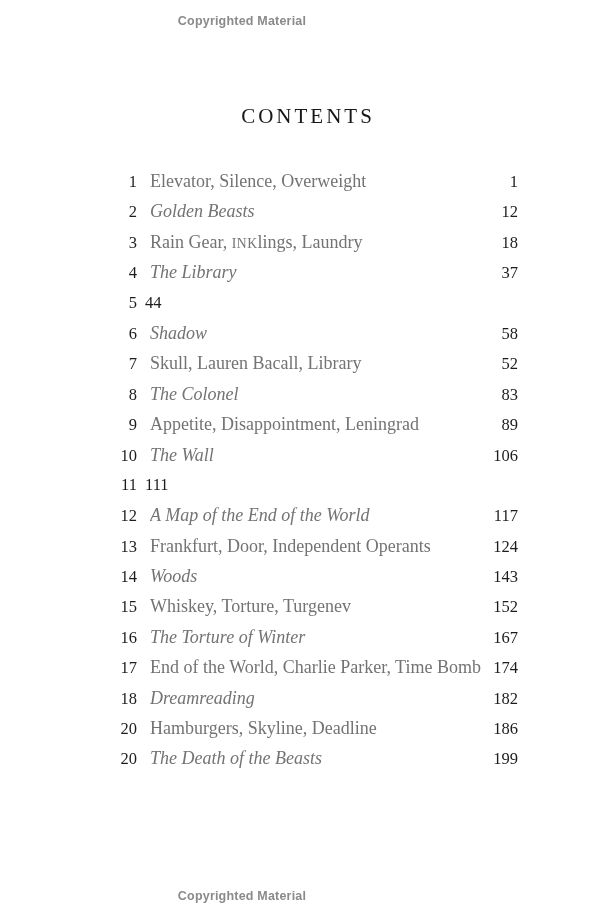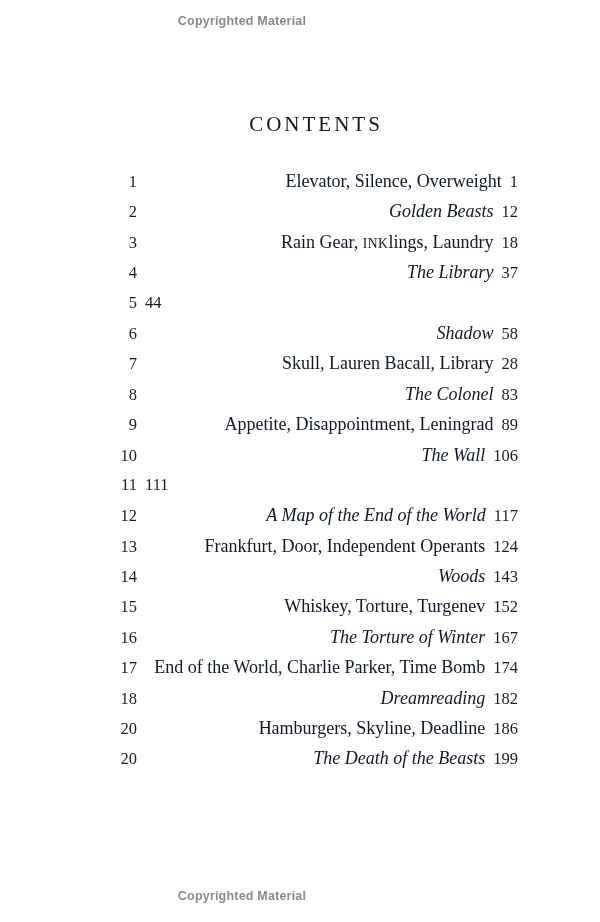--- a/index.html
+++ b/index.html
@@ -32,21 +32,21 @@
   .contents-title {
     position: absolute;
     top: 100px;
     left: 90px;
     width: 428px;
     text-align: center;
     font-size: 21px;
     font-weight: normal;
     letter-spacing: 3px;
     color: #171717;
-    margin: 12px;
+    margin: 4px;
   }
 
   .toc-list {
     position: absolute;
     top: 166px;
     left: 90px;
     width: 428px;
   }
   .toc-row {
     display: flex;
@@ -60,23 +60,22 @@
     text-align: right;
     font-size: 16.5px;
     font-feature-settings: "onum" 1;
     color: #1c1c1c;
     flex: 0 0 auto;
   }
   .title {
     flex: 1 1 auto;
     margin-left: 13px;
     font-size: 18px;
-    color: #0f172a;
+    color: #737373;
     overflow: hidden;
-    text-align: right;
   }
   .title.italic { font-style: italic; }
   .title .sc {
     font-size: 0.76em;
     letter-spacing: 0.5px;
   }
   .pg {
     flex: 0 0 auto;
     margin-left: 8px;
     text-align: right;
@@ -124,21 +123,21 @@
 
   <div class="toc-row">
     <span class="num">6</span>
     <span class="title italic"><span>Shadow</span></span>
     <span class="pg">58</span>
   </div>
 
   <div class="toc-row">
     <span class="num">7</span>
     <span class="title"><span>Skull, Lauren Bacall, Library</span></span>
-    <span class="pg">28</span>
+    <span class="pg">52</span>
   </div>
 
   <div class="toc-row">
     <span class="num">8</span>
     <span class="title italic"><span>The Colonel</span></span>
     <span class="pg">83</span>
   </div>
 
   <div class="toc-row">
     <span class="num">9</span>

